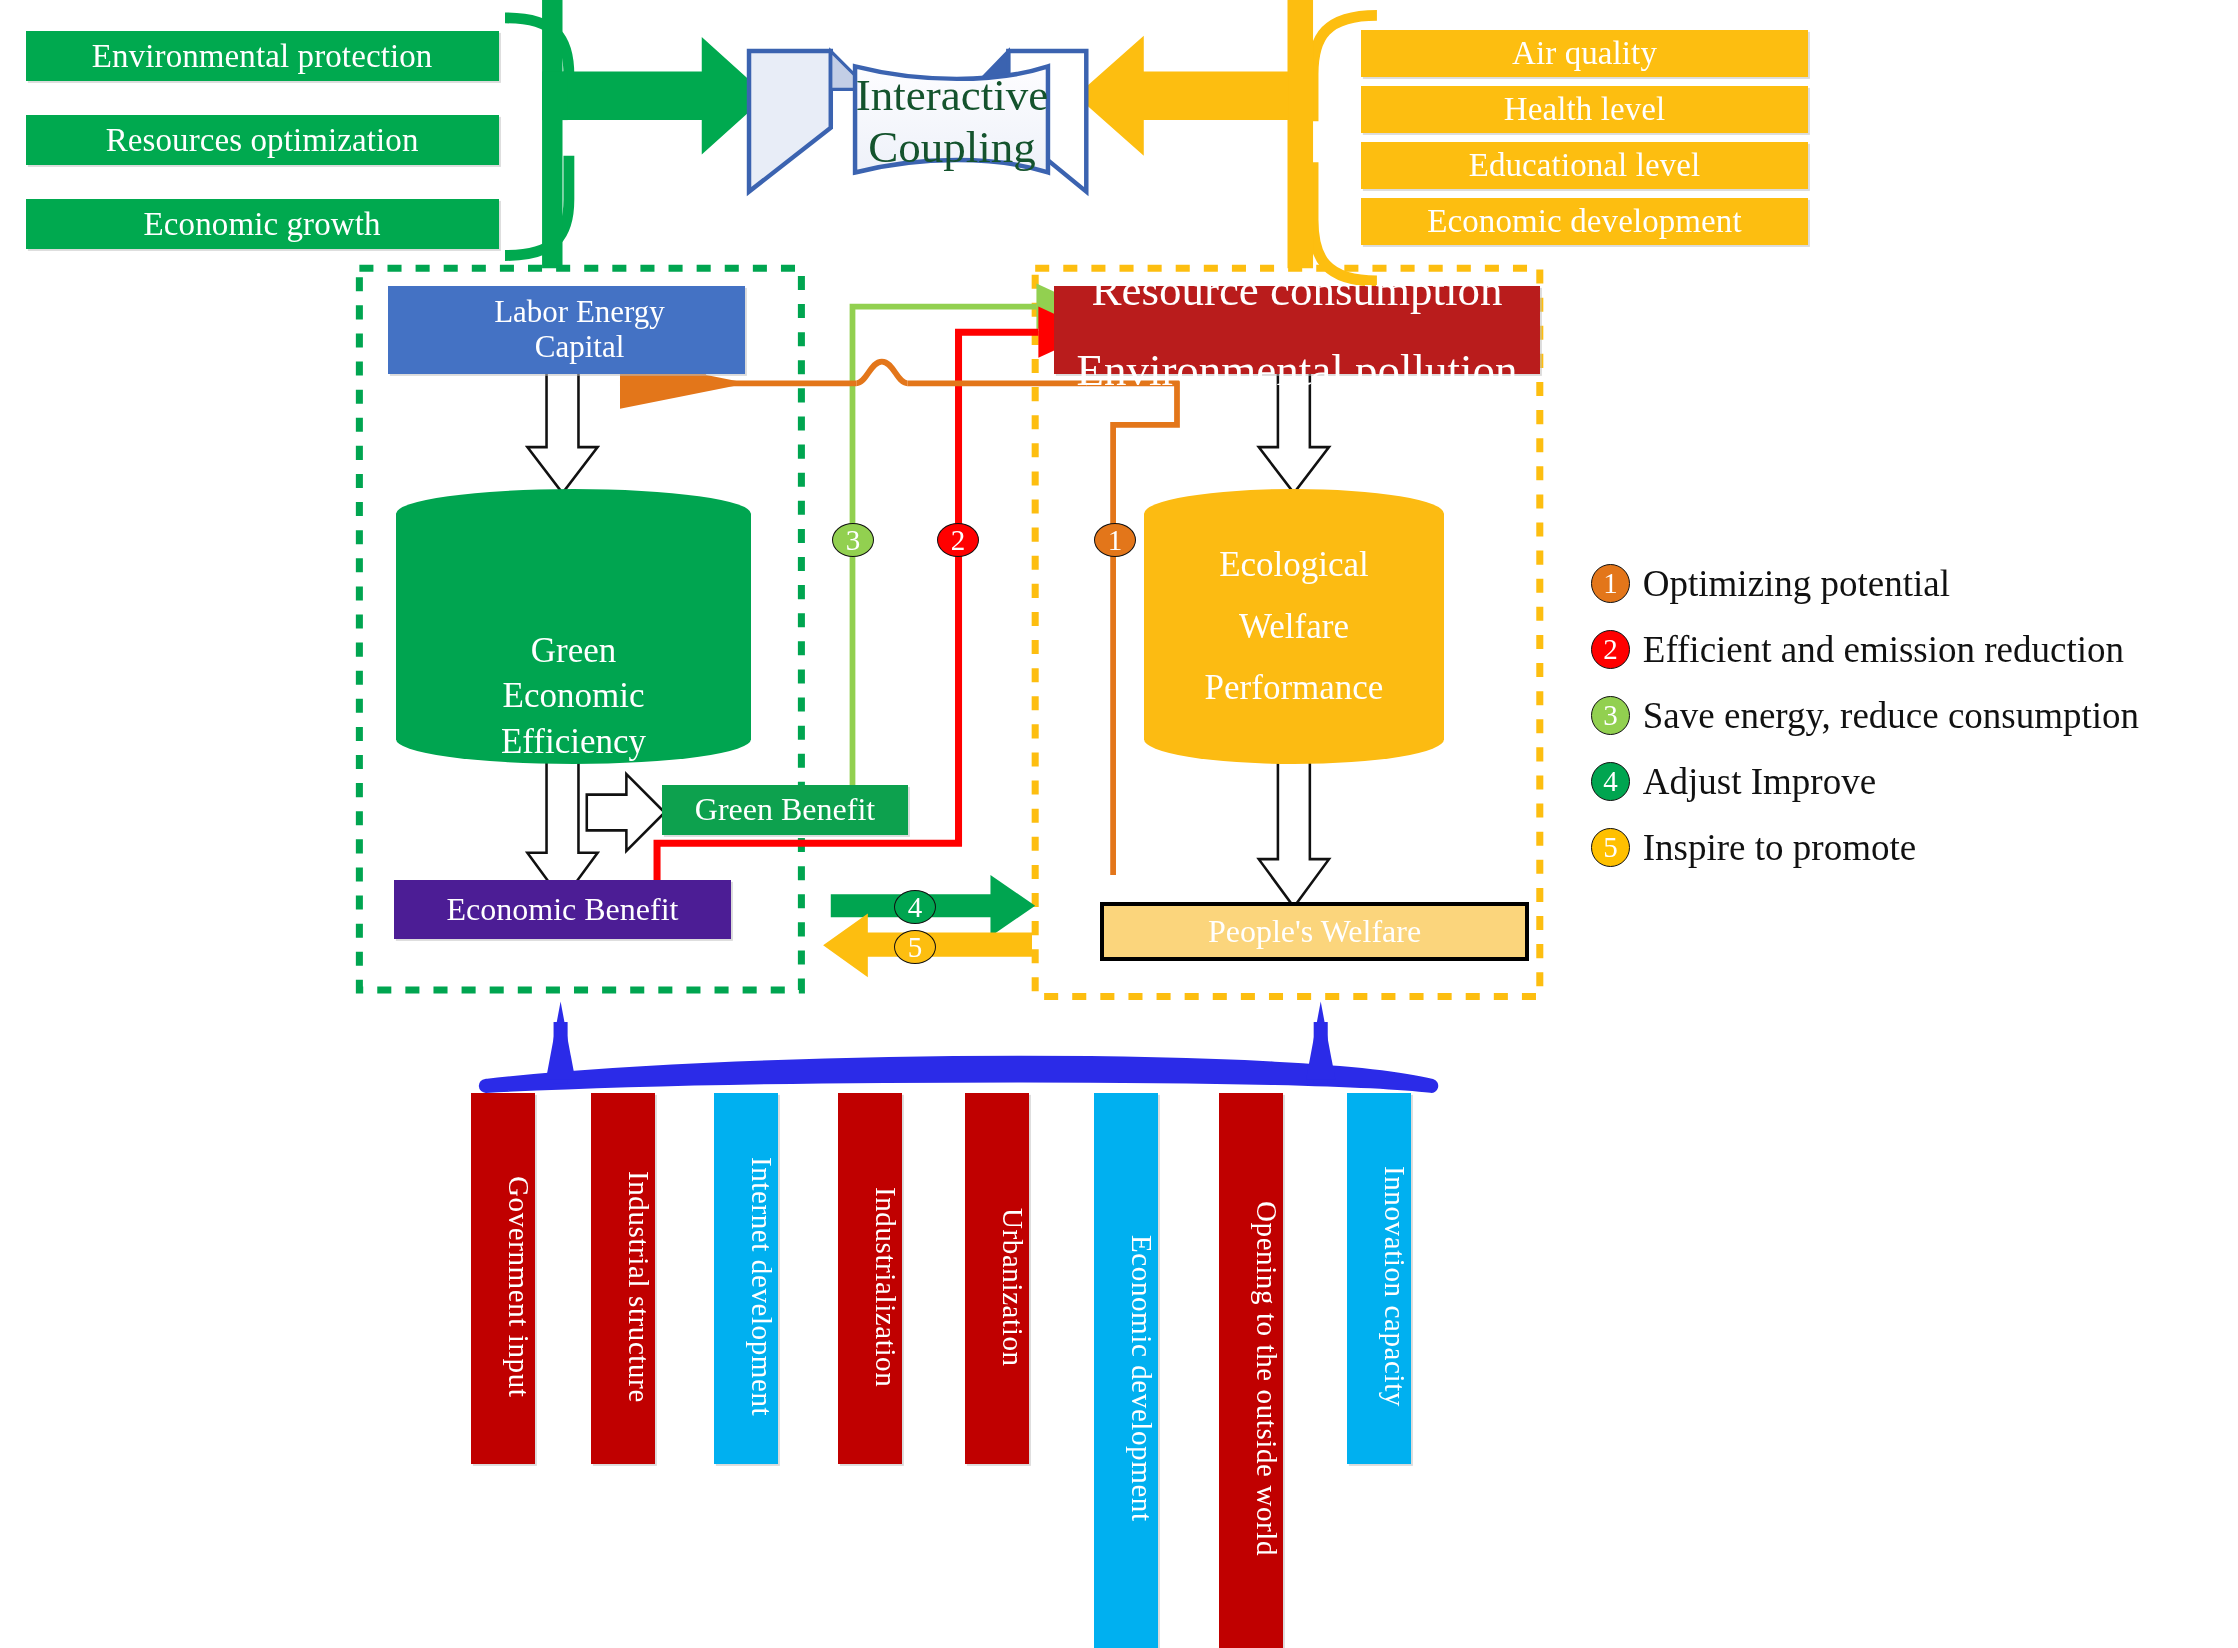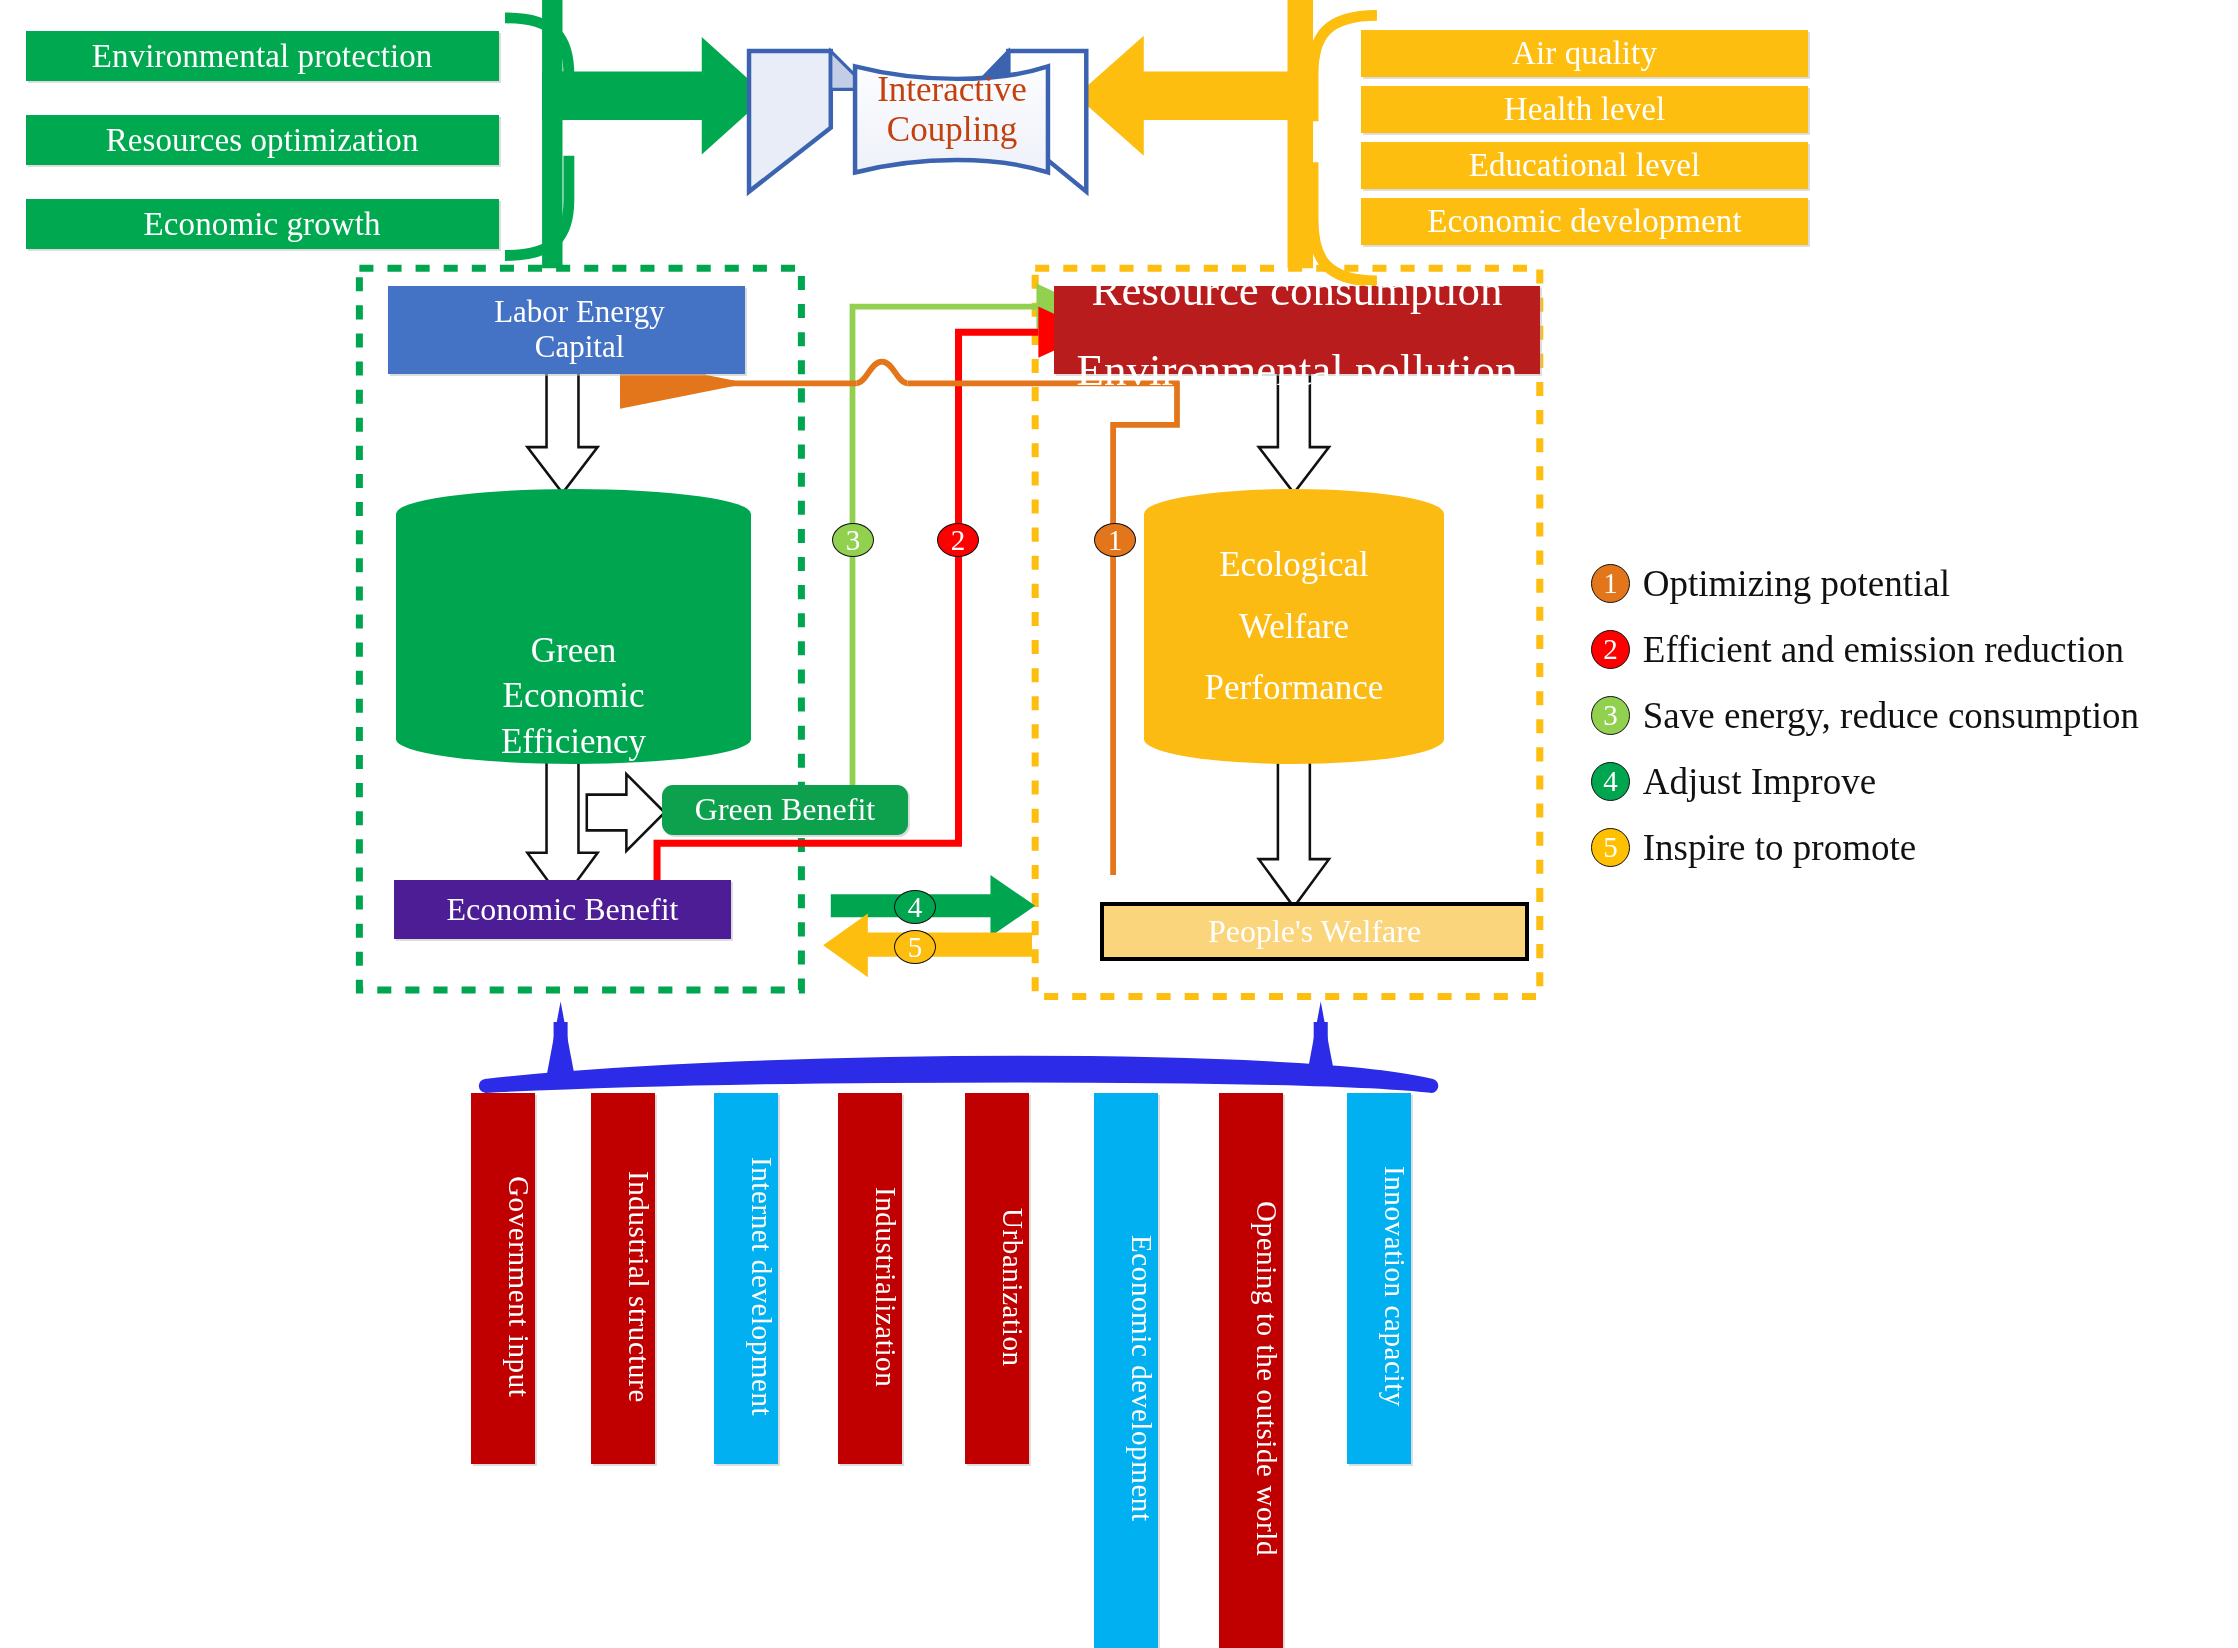--- a/index.html
+++ b/index.html
@@ -11,21 +11,21 @@
   .box{position:absolute;box-sizing:border-box;display:flex;align-items:center;
        justify-content:center;text-align:center;color:#fff;line-height:1.12;}
   .shadowed{box-shadow:1.9px 1.9px 0 rgba(190,190,190,0.55);}
 
   
   .chip{font-size:33px;letter-spacing:0.1px;}
   .chip-green{background:#00A94F;}
   .chip-yellow{background:#FDBE10;}
 
   
-  .ribbon-label{position:absolute;color:#c2410c;font-size:35px;line-height:1.15;
+  .ribbon-label{position:absolute;color:#14532d;font-size:45px;line-height:1.15;
       text-align:center;width:230px;}
 
   
   .blue-left{background:#4472C4;font-size:31px;padding-left:26px;}
   .blue-right{background:#b91c1c;font-size:45px;gap:29px;}
 
   
   .cyl{position:absolute;display:flex;align-items:center;justify-content:center;
        text-align:center;color:#fff;font-size:35px;line-height:1.3;
        border-radius:50% / 9%;}
@@ -209,21 +209,21 @@
     <span>Labor  Energy</span>
     <span>Capital</span>
   </div>
 
   <div class="cyl cyl-green" style="left:396px;top:489px;width:355px;height:275px;flex-direction:column;">
     <span>Green</span>
     <span>Economic</span>
     <span>Efficiency</span>
   </div>
 
-  <div class="box benefit-green shadowed" style="left:662px;top:785px;width:246px;height:50px;border-radius:11px;">
+  <div class="box benefit-green shadowed" style="left:662px;top:785px;width:246px;height:50px;">
     <span>Green Benefit</span>
   </div>
 
   <div class="box benefit-lightgreen shadowed" style="left:394px;top:880px;width:337px;height:59px;">
     <span>Economic Benefit</span>
   </div>
 
   <div class="box blue-right shadowed" style="left:1054px;top:286px;width:486px;height:88px;flex-direction:column;">
     <span>Resource consumption</span>
     <span>Environmental pollution</span>

